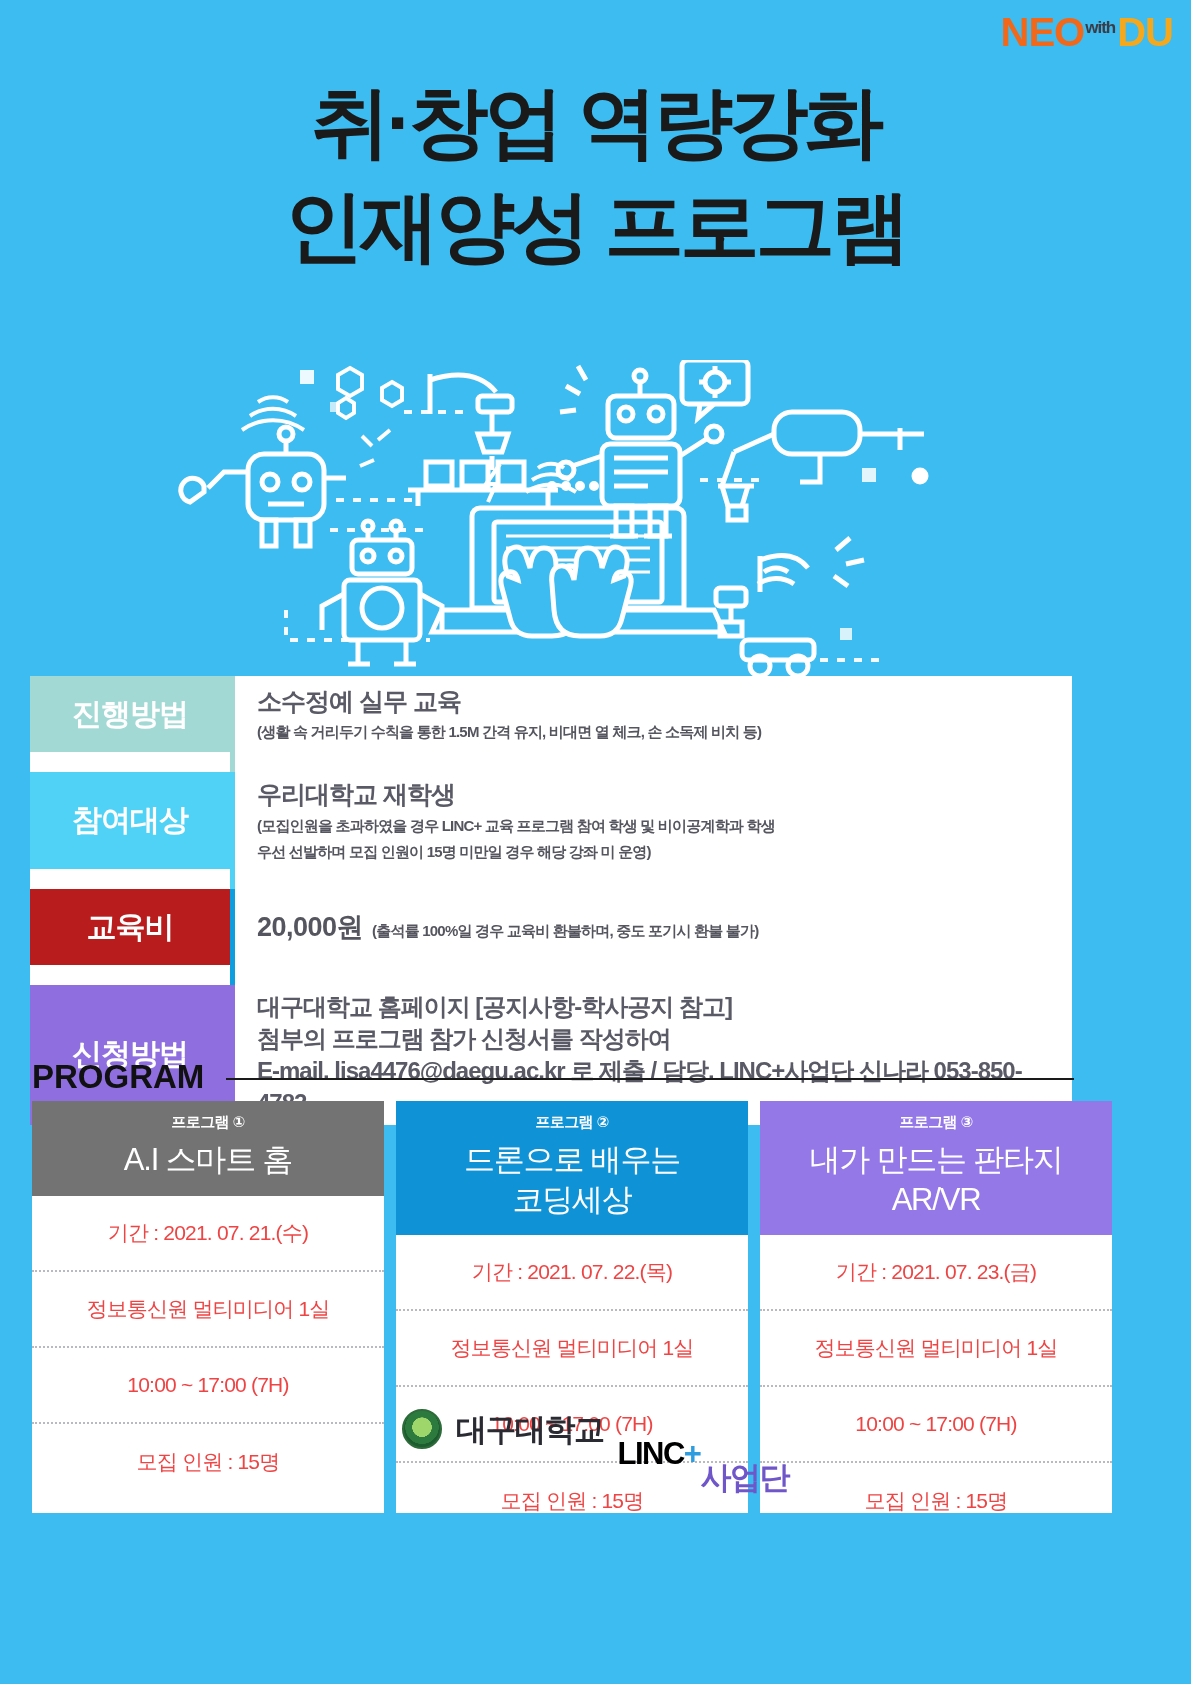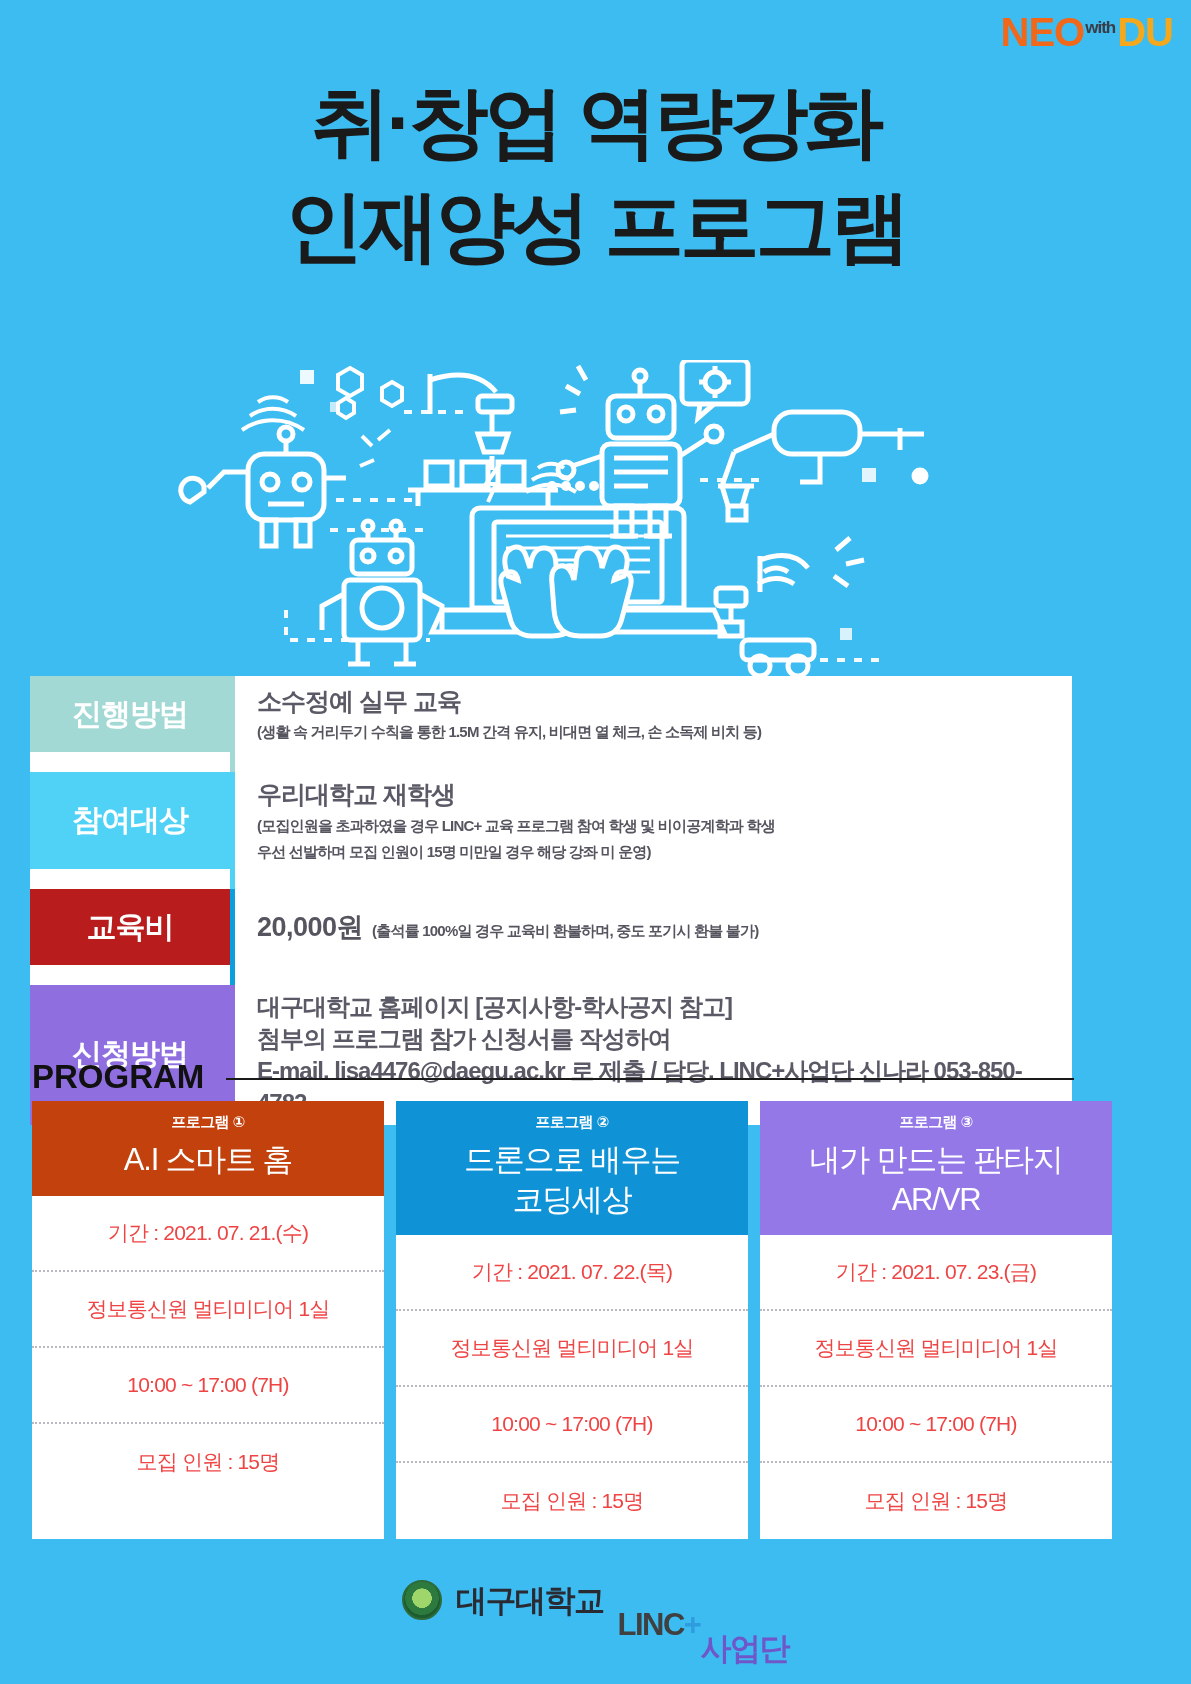--- a/index.html
+++ b/index.html
@@ -13,21 +13,21 @@
 
   body {
     font-family: "Liberation Sans", "DejaVu Sans", sans-serif;
     background: #3cbcf0;
     position: relative;
   }
 
   .poster {
     position: relative;
     width: 1191px;
-    height: 1684px;
+    height: 1513px;
     background: #3cbcf0;
     overflow: hidden;
   }
 
   
   .logo {
     position: absolute;
     top: 12px;
     right: 18px;
     display: flex;
@@ -221,21 +221,21 @@
   }
   .card {
     width: 352px;
     background: #ffffff;
   }
   .card-head {
     padding: 12px 10px 16px;
     text-align: center;
     color: #ffffff;
   }
-  .card-head.hd-0 { background: #c2410c; }
+  .card-head.hd-0 { background: #737373; }
   .card-head.hd-1 { background: #0f93d6; }
   .card-head.hd-2 { background: #9578e8; }
   .card-kicker {
     font-size: 15px;
     font-weight: 700;
     letter-spacing: -0.6px;
     margin-bottom: 8px;
   }
   .card-name {
     font-size: 31px;
@@ -280,21 +280,21 @@
     color: #2a2a33;
     letter-spacing: -1.5px;
   }
   .footer-linc {
     display: flex;
     align-items: center;
     font-size: 31px;
     font-weight: 800;
     letter-spacing: -1.5px;
   }
-  .linc-blue { color: #404040; }
+  .linc-blue { color: #000000; }
   .linc-plus { color: #2e9de0; }
   .linc-group { color: #6f57c9; margin-top: 48px; }
 
   svg { display: block; }
 </style>
 </head>
 <body>
 
 <div class="poster">
 

